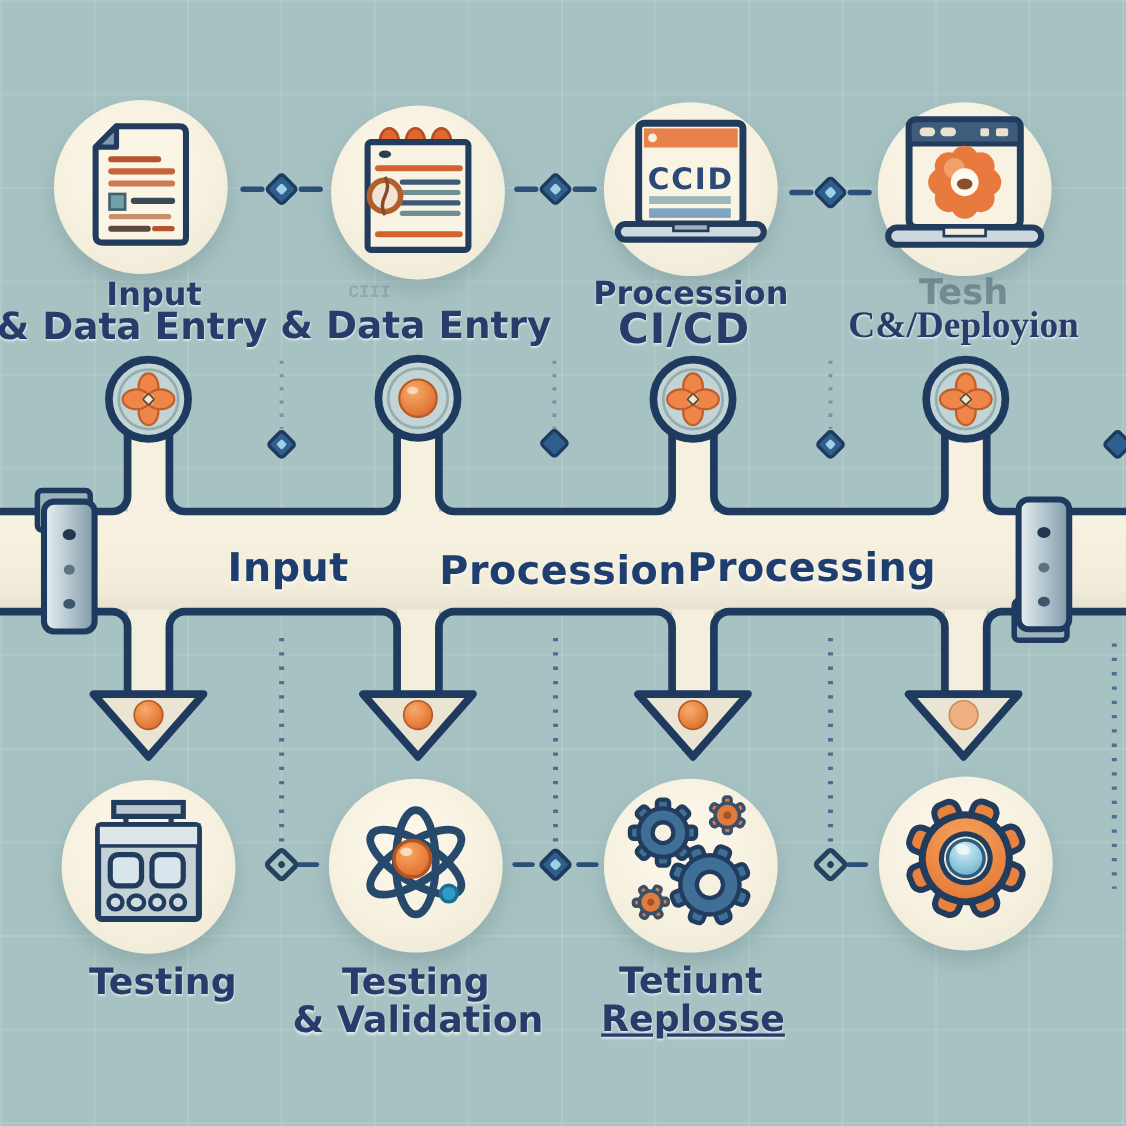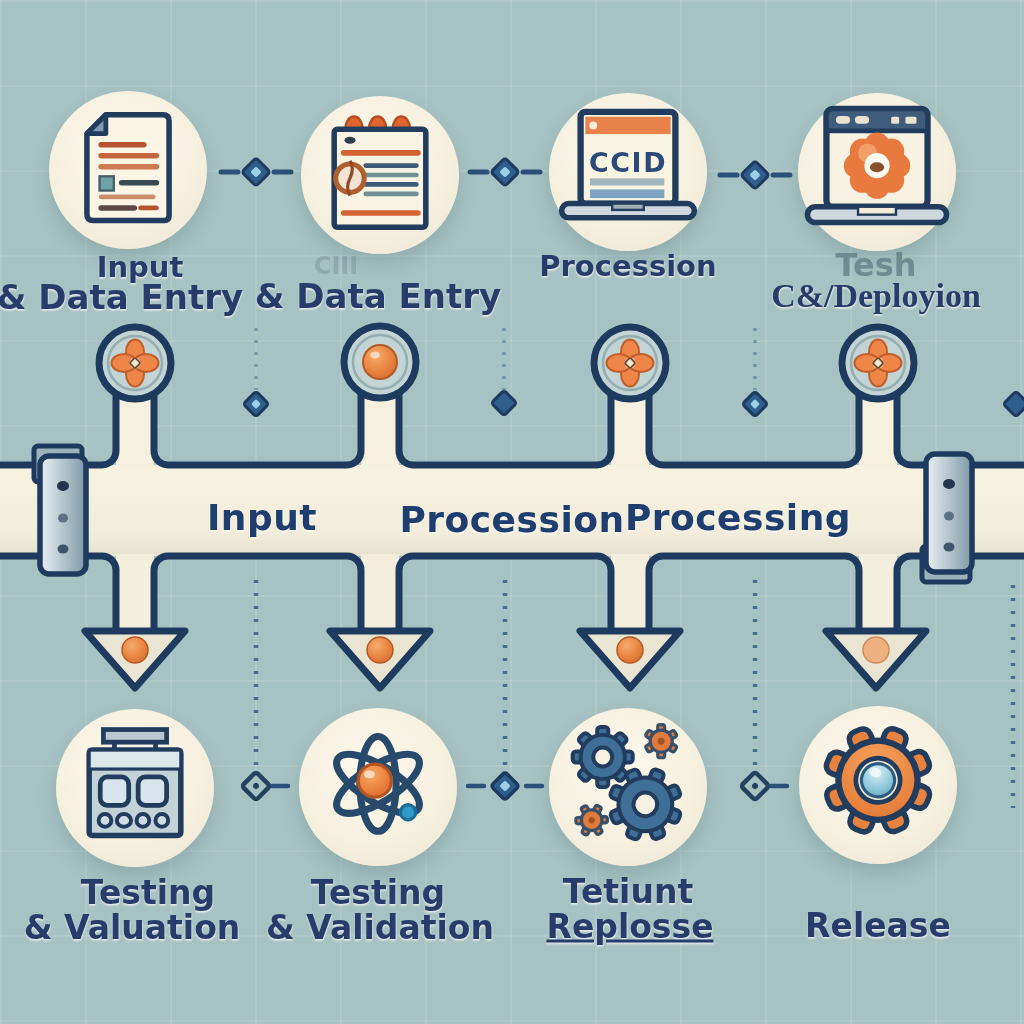--- a/index.html
+++ b/index.html
@@ -446,36 +446,35 @@
       <circle r="14" fill="#f3ead6" stroke="#223c5e" stroke-width="3"></circle>
       <circle r="10.5" fill="url(#gradLens)" stroke="#2c5d80" stroke-width="2"></circle>
       <ellipse cx="-3.5" cy="-4" rx="4" ry="3" fill="#ffffff" opacity="0.65"></ellipse>
     </g>
   </svg>
 </div>
 
 <div class="lbl lbl-sm" style="left:140px; top:267px;">Input</div>
 <div class="lbl lbl-md" style="left:120px; top:297px;">&amp; Data Entry</div>
 
-<div class="ghost" style="left:336px; top:266px; font-size:24px; color:rgba(115,140,148,0.45);">CIII</div>
+<div class="ghost" style="left:336px; top:266px; font-size:16px; color:rgba(115,140,148,0.45);font-family:Liberation Mono, monospace;">CIII</div>
 <div class="lbl lbl-md" style="left:378px; top:296px;">&amp; Data Entry</div>
 
 <div class="lbl lbl-sm" style="left:628px; top:266px;">Procession</div>
+<div class="lbl lbl-lg" style="left:622px; top:299px;">CI/CD</div>
 
 <div class="ghost" style="left:876px; top:265px; font-size:32px; color:rgba(95,122,130,0.75);">Tesh</div>
 <div class="lbl lbl-md" style="left:876px; top:296px;font-family:Liberation Serif, serif;">C&amp;/Deployion</div>
 
 <div class="lbl lbl-bar" style="left:262px; top:517px;">Input</div>
 <div class="lbl lbl-bar" style="left:512px; top:519px;">Procession</div>
 <div class="lbl lbl-bar" style="left:738px; top:517px;">Processing</div>
 
 <div class="lbl lbl-bot" style="left:148px; top:892px;">Testing</div>
-<div class="lbl lbl-bot" style="left:132px; top:927px;">&amp; Valuation</div>
 
 <div class="lbl lbl-bot" style="left:378px; top:892px;">Testing</div>
 <div class="lbl lbl-bot" style="left:380px; top:927px;">&amp; Validation</div>
 
 <div class="lbl lbl-bot" style="left:628px; top:891px;">Tetiunt</div>
 <div class="lbl lbl-bot" style="left:630px; top:926px;text-decoration:underline;">Replosse</div>
 
-<div class="lbl lbl-bot" style="left:878px; top:925px;">Release</div>
 
 </div>
 
 </body></html>

